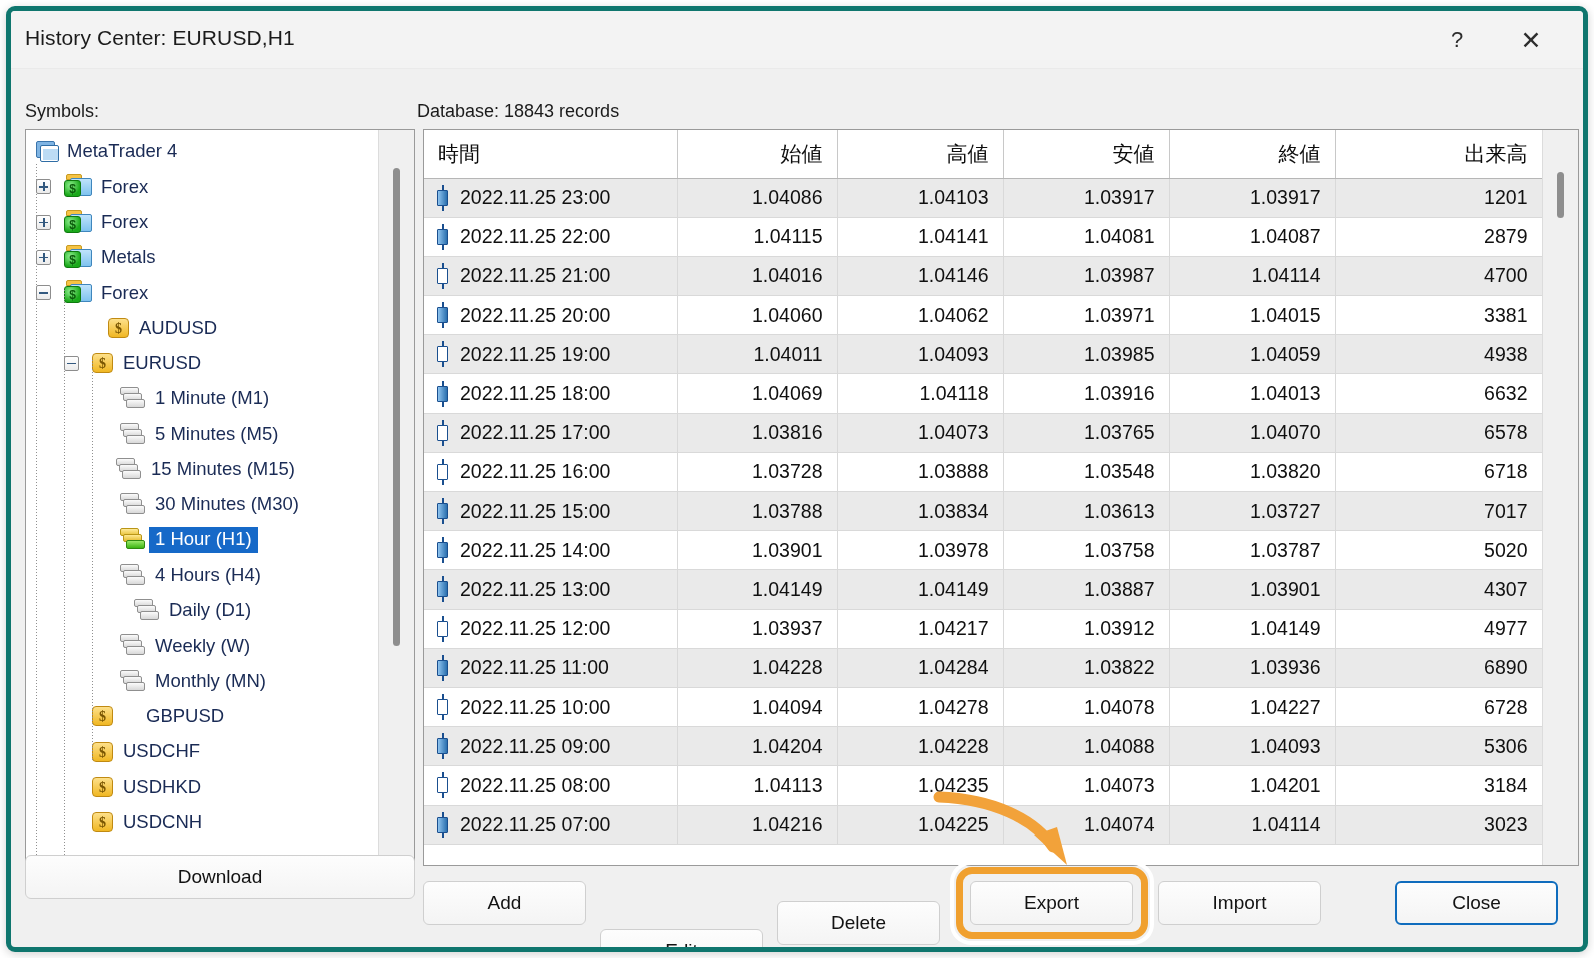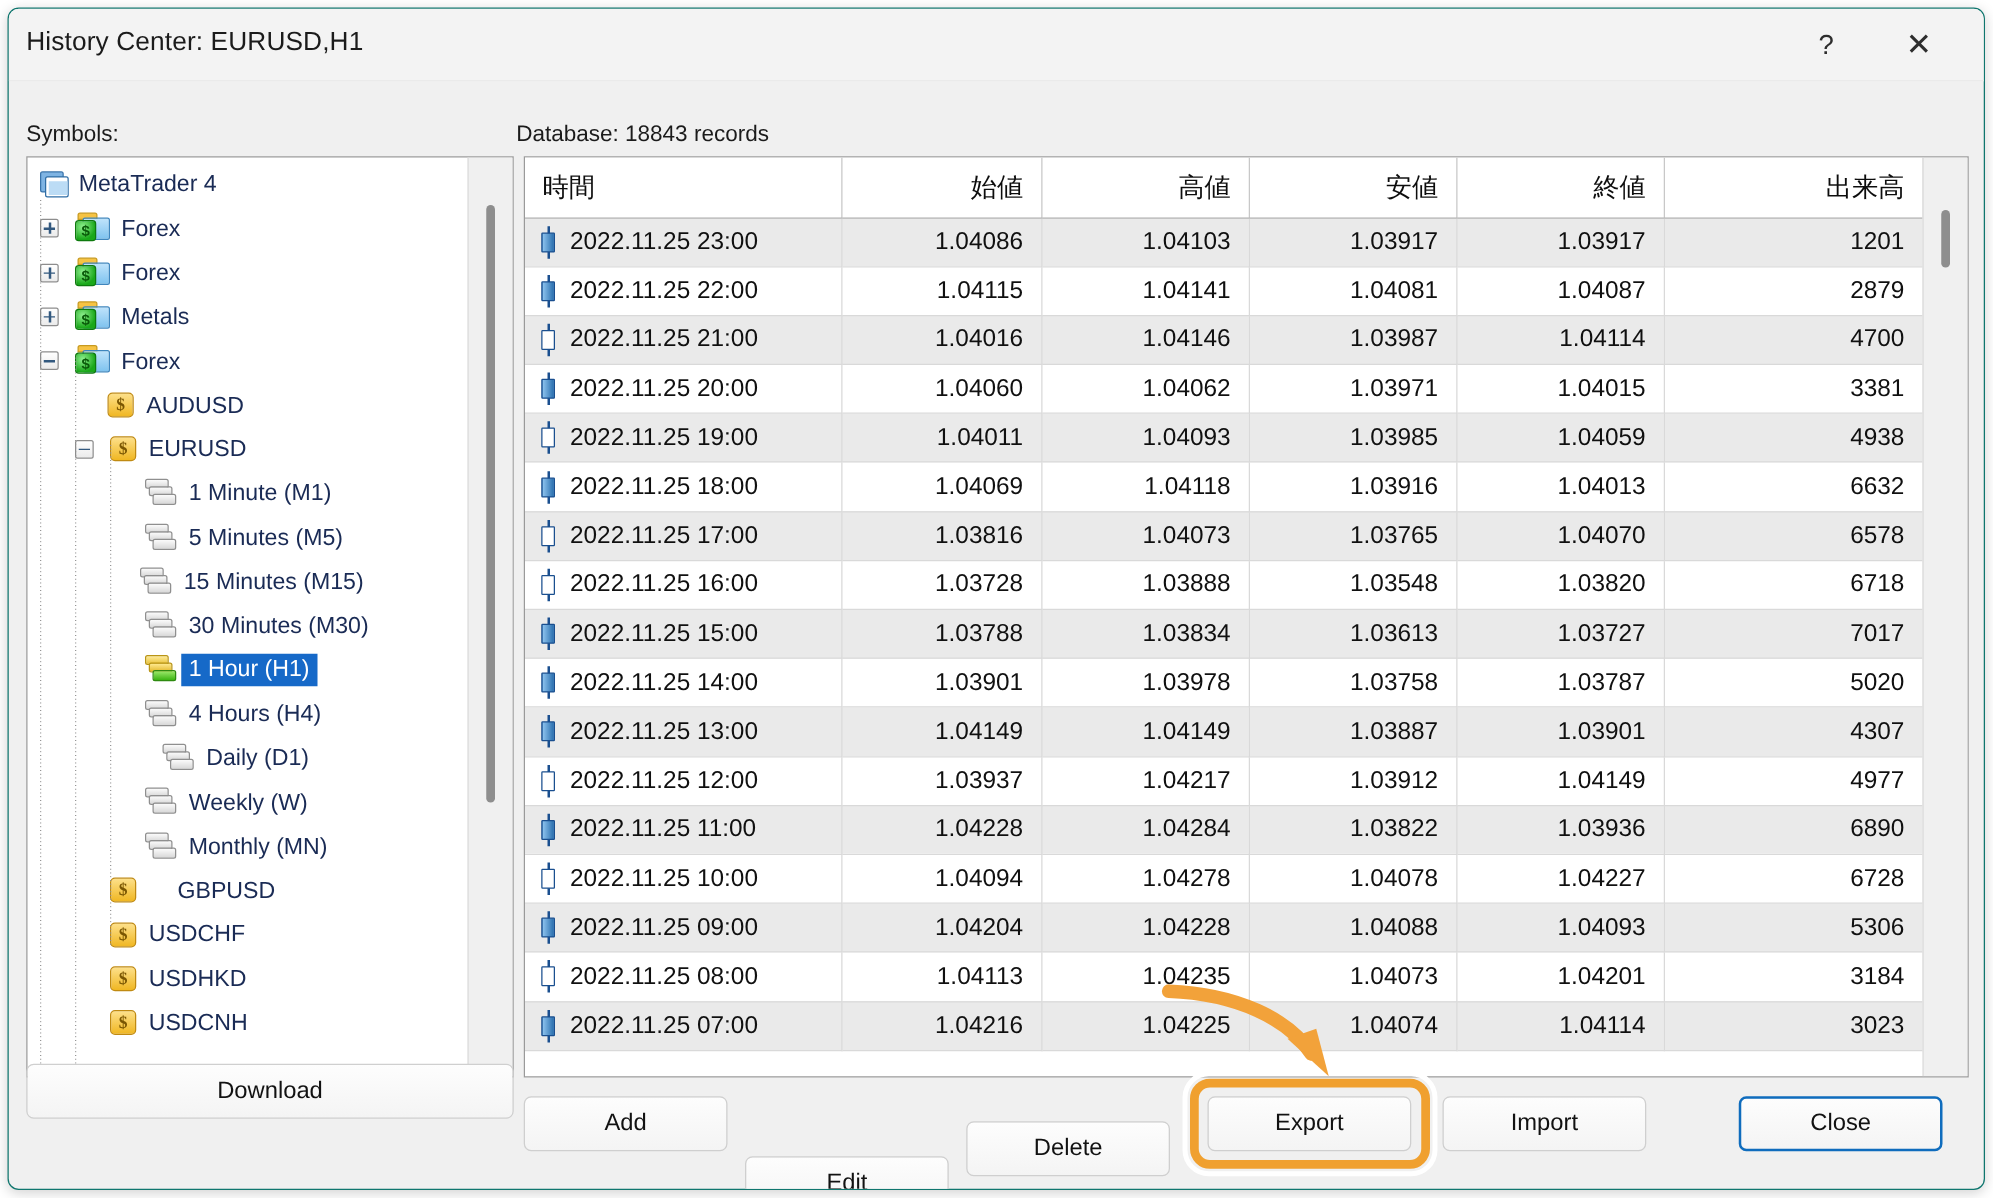--- a/index.html
+++ b/index.html
@@ -9,21 +9,21 @@
     background: #ffffff;
     font-family: "Liberation Sans", "DejaVu Sans", sans-serif;
     overflow: hidden;
   }
 
   #window {
     position: absolute;
     left: 6px; top: 6px;
     width: 1582px; height: 946px;
     background: #f0f0f0;
-    border: 1px solid #0f766e;
+    border: 5px solid #0f766e;
     border-radius: 9px;
     box-shadow: 0 2px 10px rgba(0,0,0,0.18);
     overflow: hidden;
   }
 
   
   #titlebar {
     position: absolute; left: 0; top: 0;
     width: 100%; height: 58px;
     background: #f3f3f3;
@@ -330,21 +330,21 @@
         </div>
         <div class="trow" style="padding-left: 38px;">
           <span class="expander minus" style="left:10px; top:10px;"></span>
           <span class="icon ic-folder">
             <span class="tab"></span>
             <span class="body"></span>
             <span class="coin">$</span>
           </span>
           <span class="tlabel">Forex</span>
         </div>
-        <div class="trow" style="padding-left: 64px;">
+        <div class="trow" style="padding-left: 82px;">
           <span class="icon ic-symbol">
             <span class="sq"></span>
           </span>
           <span class="tlabel">AUDUSD</span>
         </div>
         <div class="trow" style="padding-left: 66px;">
           <span class="expander minus" style="left:38px; top:10px;"></span>
           <span class="icon ic-symbol">
             <span class="sq"></span>
           </span>

